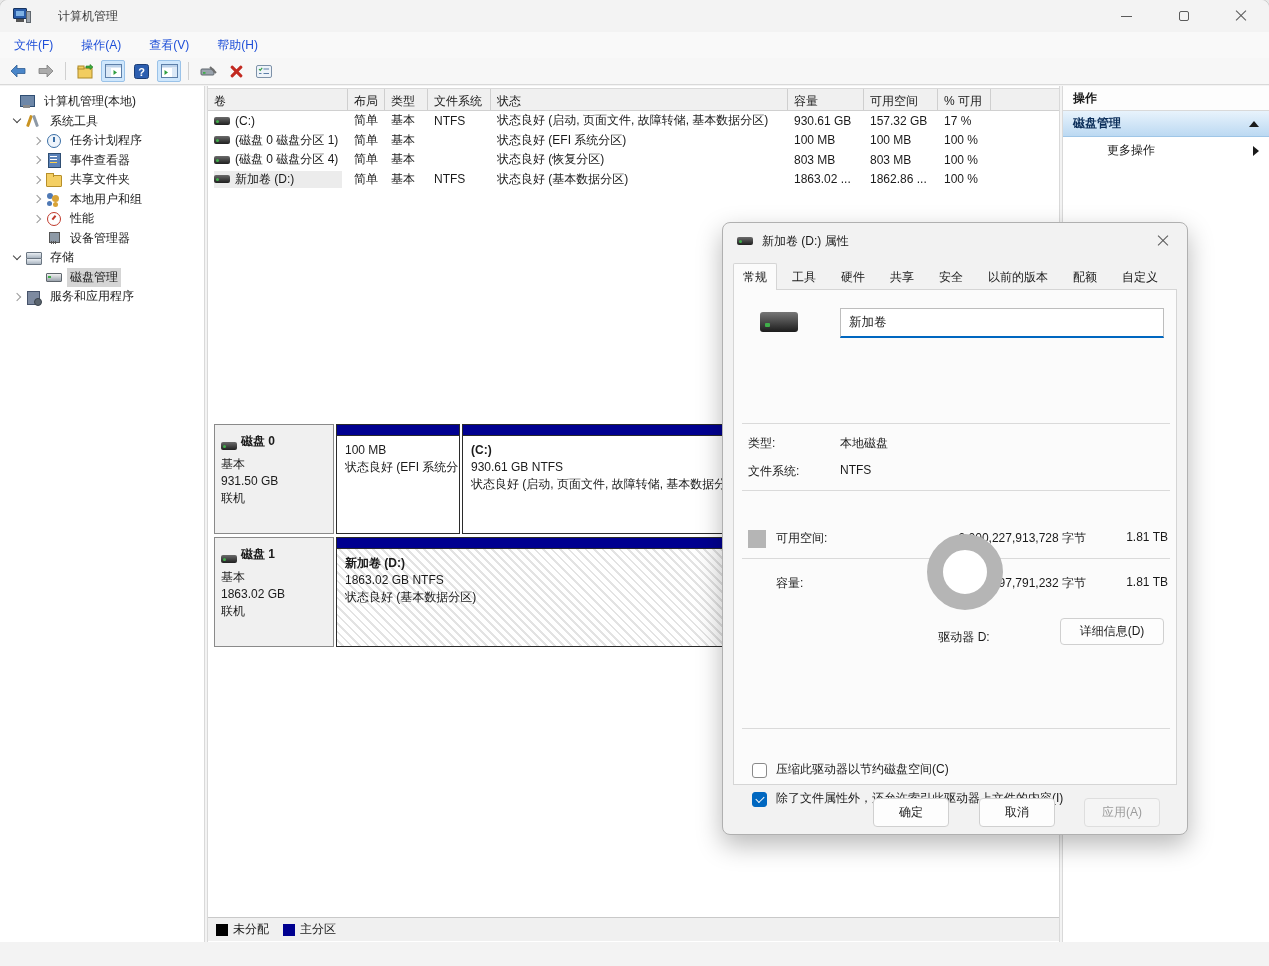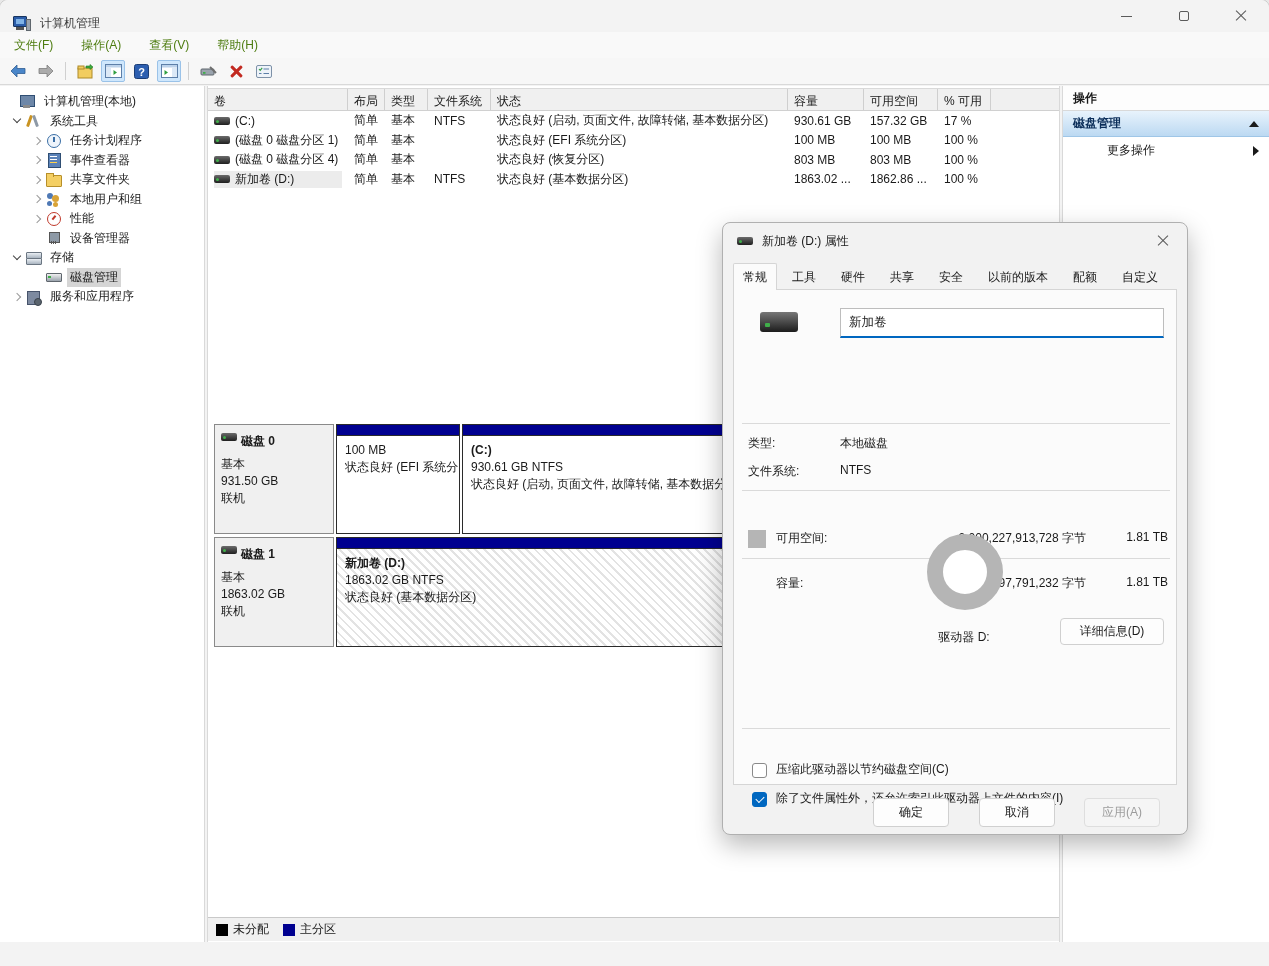--- a/index.html
+++ b/index.html
@@ -1,37 +1,37 @@
 <!DOCTYPE html>
 <html><head>
 <meta charset="utf-8">
 <style>
   * { margin:0; padding:0; box-sizing:border-box; }
   html,body { width:1269px; height:966px; background:#e8e8e8; font-family:"Liberation Sans", sans-serif; font-size:12px; color:#1a1a1a; overflow:hidden; }
   #window { position:absolute; left:0; top:0; width:1269px; height:966px; background:#f3f3f3; border-radius:8px 8px 0 0; outline:1px solid #c8c8c8; overflow:hidden; }
 
   
-  .titlebar { position:absolute; left:0; top:0; width:100%; height:32px; background:#f3f3f3; display:flex; align-items:flex-end; }
+  .titlebar { position:absolute; left:0; top:0; width:100%; height:32px; background:#f3f3f3; display:flex; align-items:center;gap:18px; }
   .app-icon { width:18px; height:16px; margin-left:13px; position:relative; }
   .app-icon .mon { position:absolute; left:0; top:0; width:14px; height:11px; background:#2a5ca8; border:1px solid #17345f; border-radius:1px; }
   .app-icon .mon::after { content:''; position:absolute; left:2px; top:2px; width:8px; height:5px; background:#7fb2e5; }
   .app-icon .base { position:absolute; left:3px; top:11px; width:8px; height:3px; background:#555; }
   .app-icon .tower{ position:absolute; right:0; top:3px; width:5px; height:12px; background:#9aa3ad; border:1px solid #5f666d; }
   .title-text { margin-left:9px; color:#3b3b3b; }
   .win-controls { position:absolute; right:0; top:0; height:32px; display:flex; }
   .win-btn { width:57px; height:32px; display:flex; align-items:center; justify-content:center; color:#5a5a5a; }
   .glyph-min { width:11px; height:0; border-top:1px solid #5a5a5a; }
   .glyph-max { width:10px; height:10px; border:1px solid #5a5a5a; border-radius:2px; }
   .glyph-x { position:relative; width:12px; height:12px; }
   .glyph-x::before,.glyph-x::after { content:''; position:absolute; left:-1px; top:5px; width:14px; height:1px; background:#5a5a5a; }
   .glyph-x::before{ transform:rotate(45deg);} .glyph-x::after{ transform:rotate(-45deg);}
 
   
   .menubar { position:absolute; left:0; top:32px; width:100%; height:26px; background:#f9f9f9; display:flex; align-items:center; gap:28px; padding-left:14px; }
-  .menu-item { color:#4d7c0f; }
+  .menu-item { color:#1d4ed8; }
   .toolbar { position:absolute; left:0; top:58px; width:100%; height:27px; background:#f7f7f7; border-bottom:1px solid #d9d9d9; display:flex; align-items:center; padding-left:6px; gap:4px; }
   .tb-btn { width:24px; height:22px; display:flex; align-items:center; justify-content:center; border:1px solid transparent; border-radius:2px; }
   .tb-btn.active { background:#cfe7fc; border-color:#9ac2e8; }
   .tb-sep { width:1px; height:18px; background:#d0d0d0; margin:0 3px; }
   .redx { position:relative; width:13px; height:13px; }
   .redx::before,.redx::after{ content:''; position:absolute; left:-1px; top:5px; width:15px; height:3px; background:#c22a21; border-radius:1px;}
   .redx::before{transform:rotate(45deg);} .redx::after{transform:rotate(-45deg);}
 
   
   .tree-pane { position:absolute; left:0; top:86px; width:205px; height:856px; background:#fff; border-right:1px solid #d9d9d9; padding-top:6px; overflow:hidden; }
@@ -82,21 +82,21 @@
   .vt-header { display:flex; height:23px; background:#f0f0f0; border-top:1px solid #d9d9d9; border-bottom:1px solid #d0d0d0; }
   .vt-header .hc { padding:4px 6px; border-right:1px solid #cfcfcf; overflow:hidden; white-space:nowrap; }
   .vt-row { display:flex; height:19.5px; align-items:center; }
   .vt-row .c { padding:0 6px; overflow:hidden; white-space:nowrap; }
   .w-name{width:140px;} .w-layout{width:37px;} .w-type{width:43px;} .w-fs{width:63px;} .w-status{width:297px;} .w-cap{width:76px;} .w-free{width:74px;} .w-pct{width:53px;} .w-fill{flex:1;}
   .vt-row .name-wrap { display:flex; align-items:center; gap:5px; }
 
   
   .disk-block { position:absolute; left:2px; width:849px; height:110px; }
   .disk-label { position:absolute; left:4px; top:0; width:120px; height:110px; background:#f0f0f0; border:1px solid #8a8a8a; padding:8px 6px; }
-  .disk-label .dname { font-weight:bold; display:flex; align-items:flex-start; gap:4px; margin-bottom:6px; }
+  .disk-label .dname { font-weight:bold; display:flex; align-items:flex-end; gap:4px; margin-bottom:6px; }
   .disk-label div.meta { line-height:17px; }
   .part { position:absolute; top:0; height:110px; border:1px solid #2b2b2b; background:#fff; overflow:hidden; }
   .part .bar { height:11px; background:#000090; border-bottom:1px solid #2b2b2b; }
   .part .pt-body { padding:6px 8px; white-space:nowrap; line-height:17px; }
   .part.hatch .pt-body { height:98px; background:repeating-linear-gradient(45deg,#ffffff 0 4px,#e3e3e3 4px 6px); }
   .pt-title { font-weight:bold; }
 
   .legend { position:absolute; left:0; top:831px; width:853px; height:24px; background:#f0f0f0; border-top:1px solid #c9c9c9; display:flex; align-items:center; gap:14px; padding-left:8px; }
   .leg-item { display:flex; align-items:center; gap:5px; }
   .sq { width:12px; height:12px; }

